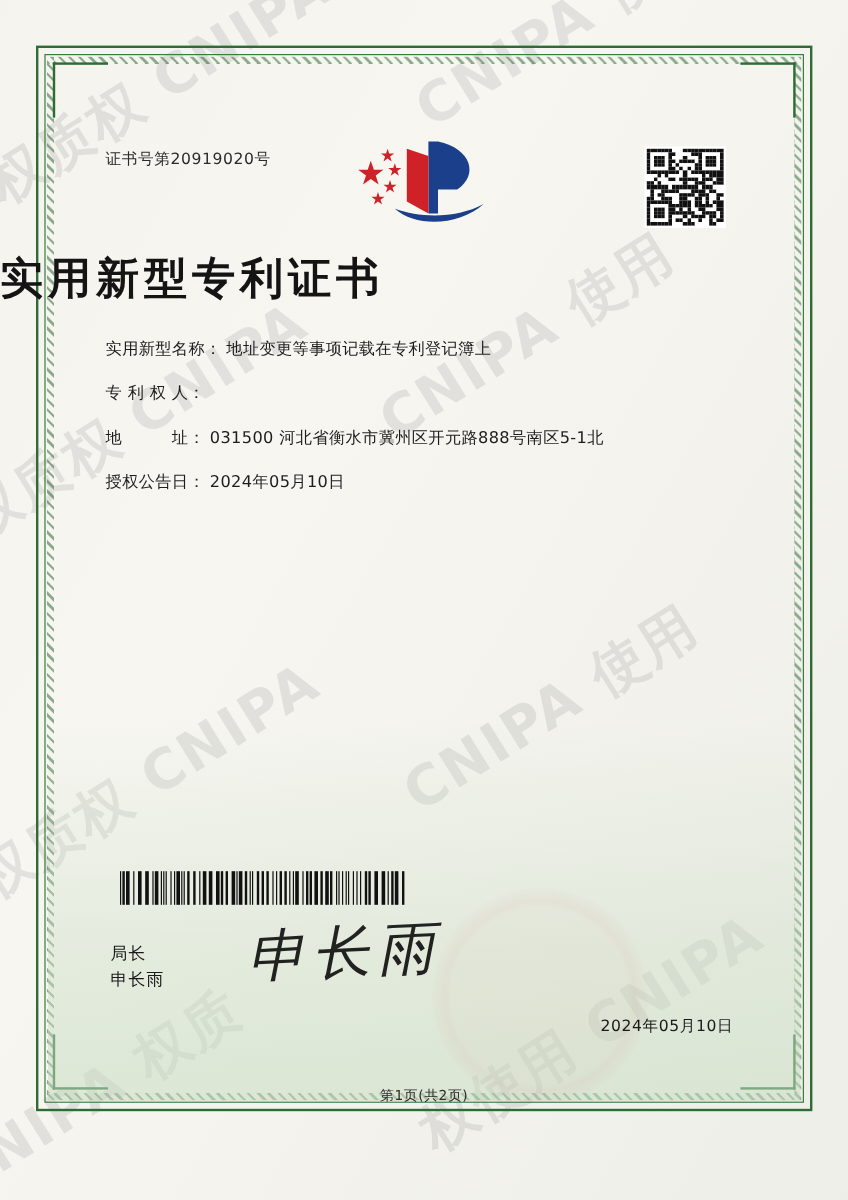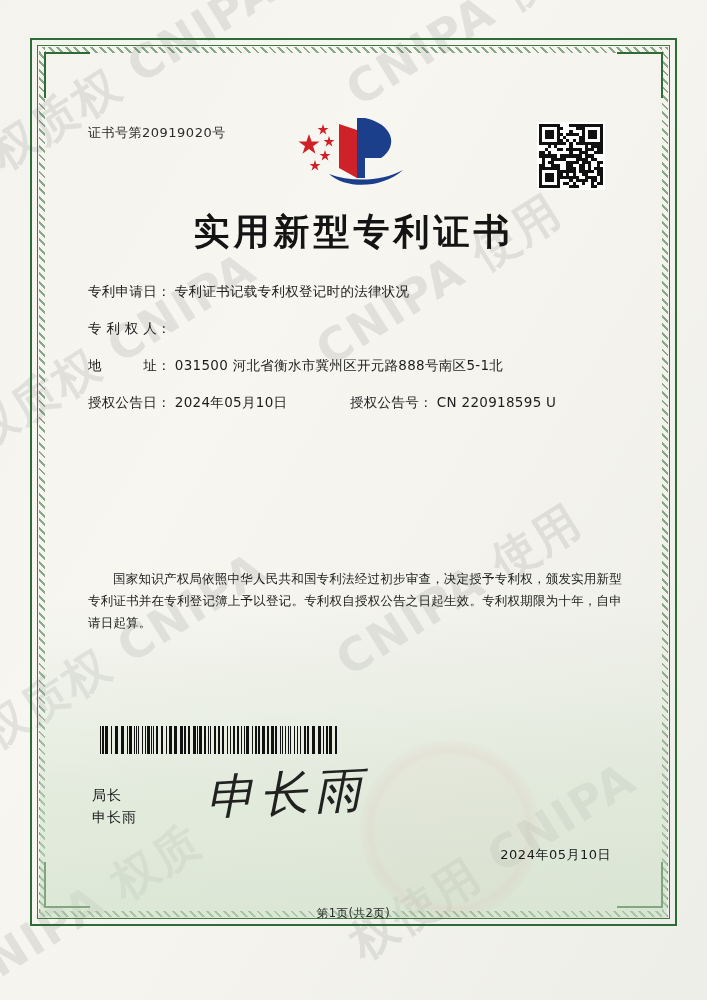--- a/index.html
+++ b/index.html
@@ -121,21 +121,21 @@
     display: grid;
     grid-template-columns: repeat(21, 1fr);
     grid-template-rows: repeat(21, 1fr);
   }
   .qr-grid i { background: #111; }
 
   .title {
     position: absolute;
     left: 0; top: 208px;
     width: 707px;
-    text-align: center;
+    text-align: left;
     font-size: 36px;
     font-weight: bold;
     letter-spacing: 4px;
     color: #141414;
     font-family: "DejaVu Serif", "Liberation Serif", serif;
   }
 
   
   .fields {
     position: absolute;
@@ -738,50 +738,45 @@
         <i style="background: rgb(255, 255, 255);"></i>
         <i style="background: rgb(255, 255, 255);"></i>
       </div>
   </div>
 
   <div class="title">实用新型专利证书</div>
 
   <div class="fields">
 
     <div class="field-row">
-      <span class="field-label">专利申请日：</span>
-      <span class="field-value">专利证书记载专利权登记时的法律状况</span>
+      <span class="field-label">实用新型名称：</span>
+      <span class="field-value">地址变更等事项记载在专利登记簿上</span>
     </div>
 
 
 
 
     <div class="field-row">
       <span class="field-label">专 利 权 人：</span>
     </div>
 
     <div class="field-row">
       <span class="field-label">地　　　址：</span>
       <span class="field-value">031500 河北省衡水市冀州区开元路888号南区5-1北</span>
     </div>
 
     <div class="two-col">
       <span class="col-a">
         <span class="field-label">授权公告日：</span>
         <span class="field-value">2024年05月10日</span>
       </span>
-      <span class="col-b">
-        <span class="field-label">授权公告号：</span>
-        <span class="field-value">CN 220918595 U</span>
-      </span>
     </div>
 
   </div>
 
-  <div class="para p1">国家知识产权局依照中华人民共和国专利法经过初步审查，决定授予专利权，颁发实用新型专利证书并在专利登记簿上予以登记。专利权自授权公告之日起生效。专利权期限为十年，自申请日起算。</div>
 
   <div class="barcode" id="barcode">
       <i style="width: 1px; margin-right: 1px;"></i>
       <i style="width: 2px; margin-right: 1px;"></i>
       <i style="width: 3px; margin-right: 3px;"></i>
       <i style="width: 1px; margin-right: 3px;"></i>
       <i style="width: 3px; margin-right: 3px;"></i>
       <i style="width: 3px; margin-right: 3px;"></i>
       <i style="width: 1px; margin-right: 1px;"></i>
       <i style="width: 3px; margin-right: 2px;"></i>

